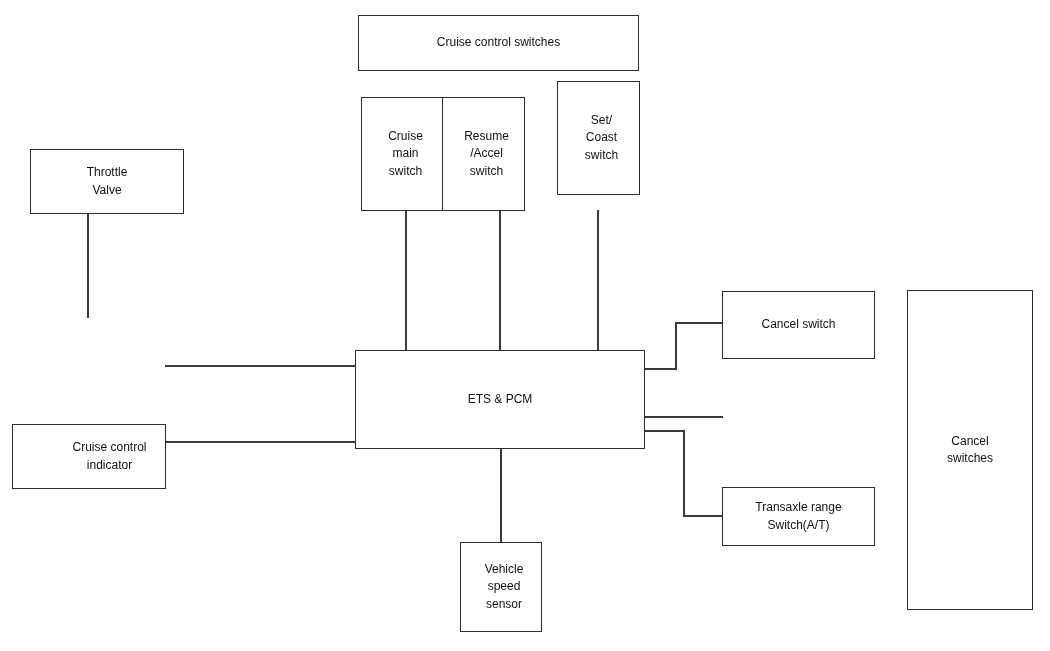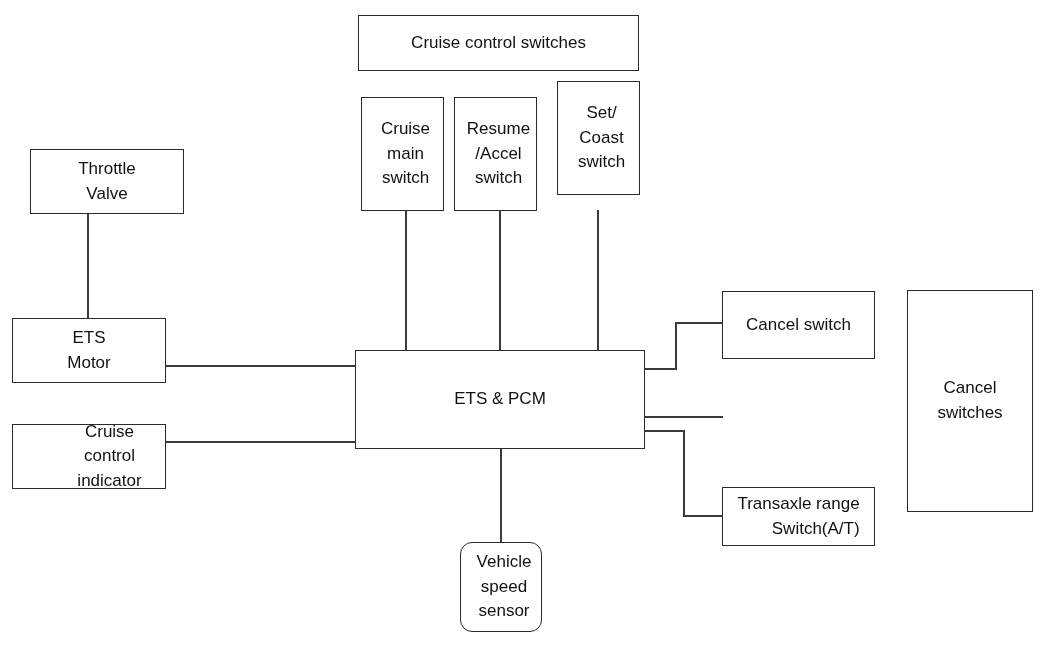--- a/index.html
+++ b/index.html
@@ -18,21 +18,21 @@
   .box {
     position: absolute;
     box-sizing: border-box;
     border: 1.6px solid #2b2b2b;
     background: #ffffff;
     display: flex;
     align-items: center;
     justify-content: center;
     text-align: center;
     color: #111111;
-    font-size: 17px;
+    font-size: 12px;
     line-height: 1.45;
     z-index: 3;
   }
   .box .lbl {
     display: block;
     white-space: pre-line;
     padding: 0 6px;
   }
   .box.left-align .lbl {
     text-align: center;
@@ -79,65 +79,61 @@
   <div class="box" style="left:358px; top:15px; width:281px; height:56px;">
     <span class="lbl">Cruise control switches</span>
   </div>
 
   <div class="box left-align" style="left:361px; top:97px; width:83px; height:114px;">
     <span class="lbl">Cruise
 main
 switch</span>
   </div>
 
-  <div class="box left-align" style="left:454px; top:97px; width:83px; height:114px;">
+  <div class="box left-align" style="left:442px; top:97px; width:83px; height:114px;">
     <span class="lbl">Resume
 /Accel
 switch</span>
   </div>
 
   <div class="box left-align" style="left:557px; top:81px; width:83px; height:114px;">
     <span class="lbl">Set/
 Coast
 switch</span>
   </div>
 
   <div class="box" style="left:30px; top:149px; width:154px; height:65px;">
     <span class="lbl">Throttle
 Valve</span>
   </div>
 
-  <div class="box" style="left:12px; top:318px; width:154px; height:65px;">
-    <span class="lbl">ETS
-Motor</span>
-  </div>
 
   <div class="box" style="left:12px; top:424px; width:154px; height:65px;padding-left:41px;">
     <span class="lbl">Cruise control
 indicator</span>
   </div>
 
   <div class="box" style="left:355px; top:350px; width:290px; height:99px;">
     <span class="lbl">ETS &amp; PCM</span>
   </div>
 
   <div class="box" style="left:722px; top:291px; width:153px; height:68px;">
     <span class="lbl">Cancel switch</span>
   </div>
 
 
-  <div class="box" style="left:722px; top:487px; width:153px; height:59px;text-align:right;">
+  <div class="box" style="left:722px; top:487px; width:153px; height:59px;">
     <span class="lbl">Transaxle range
 Switch(A/T)</span>
   </div>
 
-  <div class="box" style="left:907px; top:290px; width:126px; height:222px;">
+  <div class="box" style="left:907px; top:290px; width:126px; height:320px;">
     <span class="lbl">Cancel
 switches</span>
   </div>
 
-  <div class="box left-align" style="left:460px; top:542px; width:82px; height:90px;border-radius:12px;">
+  <div class="box left-align" style="left:460px; top:542px; width:82px; height:90px;">
     <span class="lbl">Vehicle
 speed
 sensor</span>
   </div>
 
 </div>
 
 </body></html>

